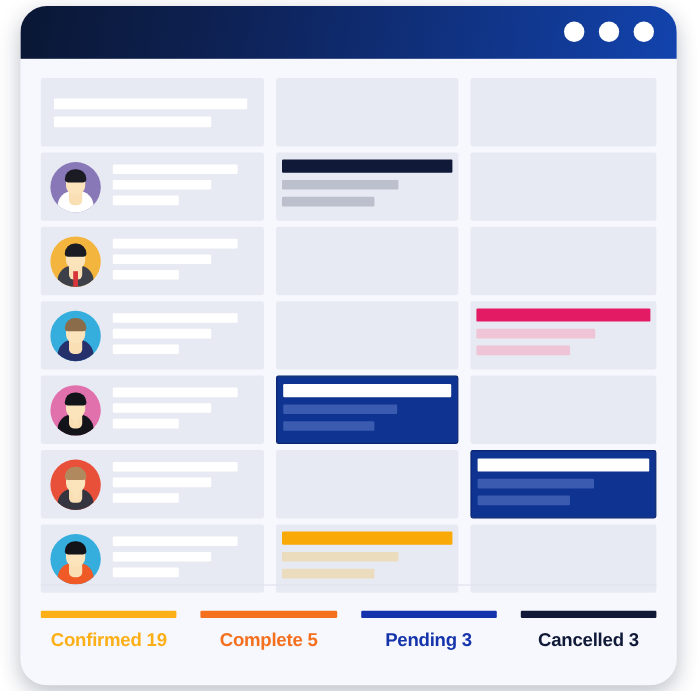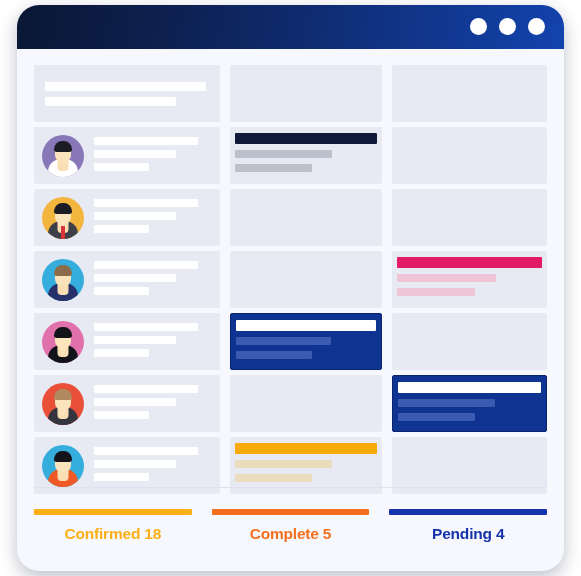--- a/index.html
+++ b/index.html
@@ -408,27 +408,31 @@
               </div>
             </div>
             <div class="cell c3"></div>
           </div>
         </div>
 
       <div class="divider"></div>
       <div class="legend" id="legend">
           <div class="legend-item">
             <div class="legend-bar" style="background: rgb(252, 175, 23);"></div>
-            <div class="legend-label" style="color: rgb(252, 175, 23);">Confirmed 18</div>
+            <div class="legend-label" style="color: rgb(252, 175, 23);">Confirmed 19</div>
           </div>
           <div class="legend-item">
             <div class="legend-bar" style="background: rgb(244, 112, 31);"></div>
             <div class="legend-label" style="color: rgb(244, 112, 31);">Complete 5</div>
           </div>
           <div class="legend-item">
             <div class="legend-bar" style="background: rgb(21, 52, 172);"></div>
-            <div class="legend-label" style="color: rgb(21, 52, 172);">Pending 4</div>
+            <div class="legend-label" style="color: rgb(21, 52, 172);">Pending 3</div>
+          </div>
+          <div class="legend-item">
+            <div class="legend-bar" style="background: rgb(16, 26, 56);"></div>
+            <div class="legend-label" style="color: rgb(16, 26, 56);">Cancelled 3</div>
           </div>
         </div>
     </div>
 
   </div>
 </div>
 
 </body></html>

